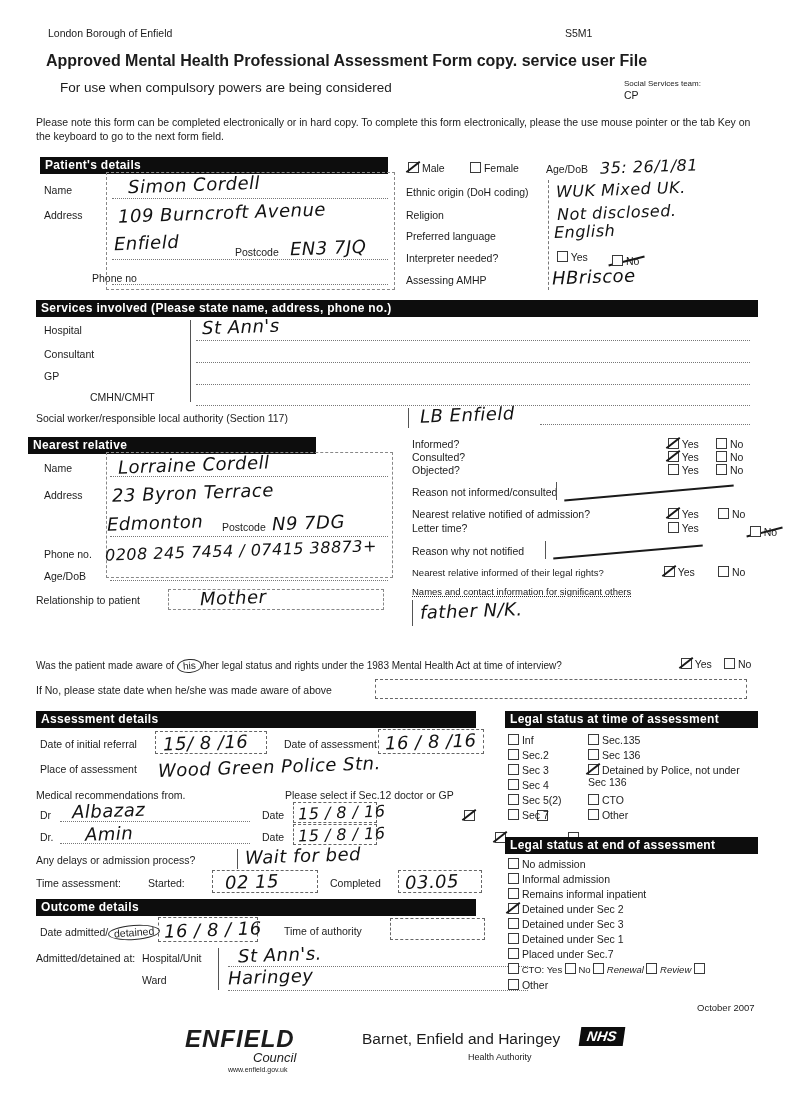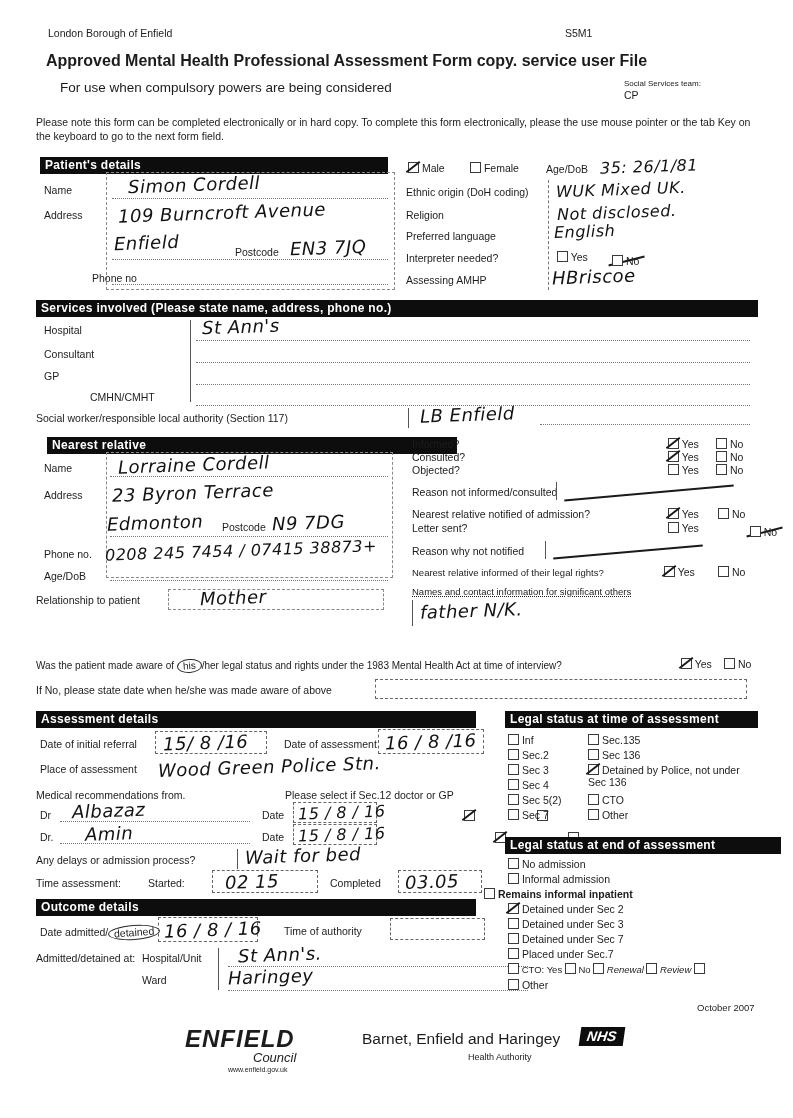--- a/index.html
+++ b/index.html
@@ -125,21 +125,21 @@
   <div class="abs lbl" style="left:44px; top:370px;">GP</div>
   <div class="abs dot" style="left:196px; top:384px; width:554px;"></div>
   <div class="abs lbl" style="left:44px; top:391px;margin-left:46px;">CMHN/CMHT</div>
   <div class="abs dot" style="left:196px; top:405px; width:554px;"></div>
   <div class="abs lbl" style="left:36px; top:412px;">Social worker/responsible local authority (Section 117)</div>
   <div class="abs vline" style="left:408px; top:408px; height:20px;"></div>
   <div class="abs hw big rot" style="left:420px; top:404px;">LB Enfield</div>
   <div class="abs dot" style="left:540px; top:424px; width:210px;"></div>
 
   
-  <div class="abs secbar" style="left:47px; top:437px; width:410px;">Nearest relative</div>
+  <div class="abs secbar" style="left:28px; top:437px; width:288px;">Nearest relative</div>
   <div class="abs obox" style="left:106px; top:452px; width:287px; height:126px;"></div>
   <div class="abs lbl" style="left:44px; top:462px;">Name</div>
   <div class="abs hw big rot" style="left:118px; top:454px;">Lorraine Cordell</div>
   <div class="abs dot" style="left:110px; top:476px; width:278px;"></div>
   <div class="abs lbl" style="left:44px; top:489px;">Address</div>
   <div class="abs hw big rot" style="left:112px; top:482px;">23 Byron Terrace</div>
   <div class="abs hw big rot" style="left:107px; top:512px;">Edmonton</div>
   <div class="abs lbl" style="left:222px; top:521px;">Postcode</div>
   <div class="abs hw big rot" style="left:272px; top:512px;">N9 7DG</div>
   <div class="abs dot" style="left:110px; top:536px; width:278px;"></div>
@@ -185,21 +185,21 @@
 
   <div class="abs lbl" style="left:412px; top:508px;">Nearest relative notified of admission?</div>
   <div class="abs yn" style="left:668px; top:508px;">
     <span class="cb checked"></span>
     <span>Yes</span>
   </div>
   <div class="abs yn" style="left:718px; top:508px;">
     <span class="cb"></span>
     <span>No</span>
   </div>
-  <div class="abs lbl" style="left:412px; top:522px;">Letter sent?</div>
+  <div class="abs lbl" style="left:412px; top:522px;">Letter time?</div>
   <div class="abs yn" style="left:668px; top:522px;">
     <span class="cb"></span>
     <span>Yes</span>
   </div>
   <div class="abs yn strike checked" style="left:718px; top:522px;">
     <span class="cb"></span>
     <span>No</span>
   </div>
 
   <div class="abs lbl" style="left:412px; top:545px;">Reason why not notified</div>
@@ -303,27 +303,27 @@
   <div class="abs yn" style="left:508px; top:779px;"><span class="cb"></span> <span>Sec 4</span></div>
   <div class="abs yn" style="left:508px; top:794px;"><span class="cb"></span> <span>Sec 5(2)</span></div>
   <div class="abs yn" style="left:508px; top:809px;"><span class="cb"></span> <span>Sec 7</span></div>
   <div class="abs yn" style="left:588px; top:734px;"><span class="cb"></span> <span>Sec.135</span></div>
   <div class="abs yn" style="left:588px; top:749px;"><span class="cb"></span> <span>Sec 136</span></div>
   <div class="abs yn" style="left:588px; top:764px; width:170px; white-space:normal;"><span class="cb checked"></span> <span>Detained by Police, not under Sec 136</span></div>
   <div class="abs yn" style="left:588px; top:794px;"><span class="cb"></span> <span>CTO</span></div>
   <div class="abs yn" style="left:588px; top:809px;"><span class="cb"></span> <span>Other</span></div>
 
   
-  <div class="abs secbar" style="left:505px; top:837px; width:276px;">Legal status at end of assessment</div>
+  <div class="abs secbar" style="left:505px; top:837px; width:253px;">Legal status at end of assessment</div>
   <div class="abs yn" style="left:508px; top:858px;"><span class="cb"></span> <span>No admission</span></div>
   <div class="abs yn" style="left:508px; top:873px;"><span class="cb"></span> <span>Informal admission</span></div>
-  <div class="abs yn" style="left:484px; top:888px;font-weight:bold;"><span class="cb"></span> <span>Remains informal inpatient</span></div>
+  <div class="abs yn" style="left:508px; top:888px;"><span class="cb"></span> <span>Remains informal inpatient</span></div>
   <div class="abs yn" style="left:508px; top:903px;"><span class="cb checked"></span> <span>Detained under Sec 2</span></div>
   <div class="abs yn" style="left:508px; top:918px;"><span class="cb"></span> <span>Detained under Sec 3</span></div>
-  <div class="abs yn" style="left:508px; top:933px;"><span class="cb"></span> <span>Detained under Sec 7</span></div>
+  <div class="abs yn" style="left:508px; top:933px;"><span class="cb"></span> <span>Detained under Sec 1</span></div>
   <div class="abs yn" style="left:508px; top:948px;"><span class="cb"></span> <span>Placed under Sec.7</span></div>
   <div class="abs yn" style="left:508px; top:963px; font-size:9.5px;">
     <span class="cb"></span>
     <span>CTO:</span>
     <span>Yes</span> <span class="cb"></span>
     <span>No</span> <span class="cb"></span>
     <span class="it">Renewal</span> <span class="cb"></span>
     <span class="it">Review</span> <span class="cb"></span>
   </div>
   <div class="abs yn" style="left:508px; top:979px;"><span class="cb"></span> <span>Other</span></div>

